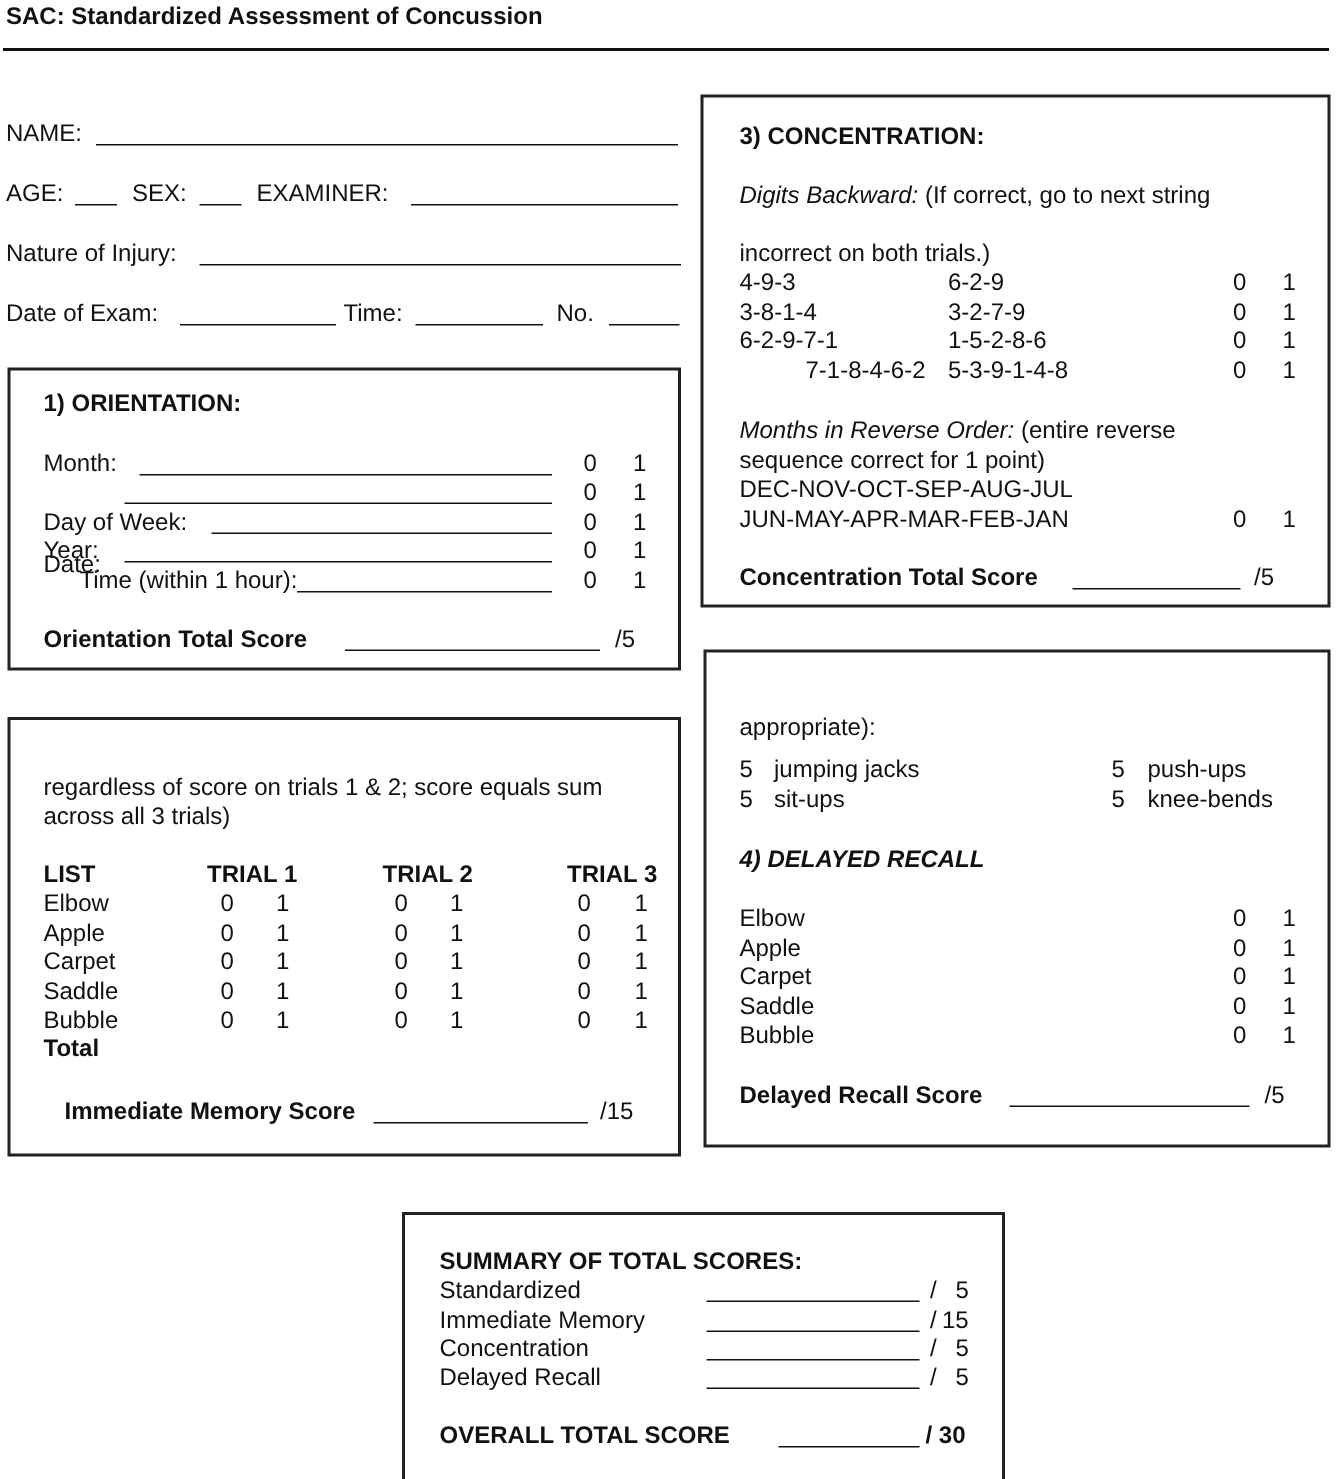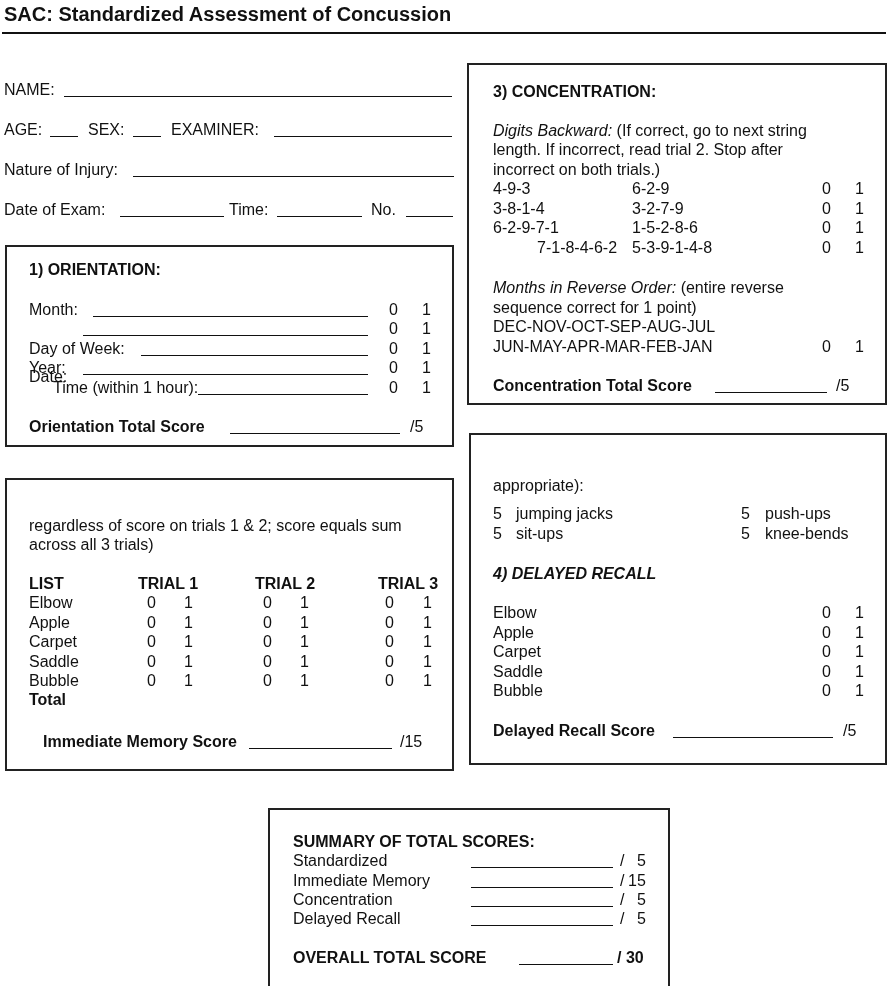--- a/index.html
+++ b/index.html
@@ -3,21 +3,21 @@
 <meta charset="utf-8">
 <style>
   html, body { margin: 0; padding: 0; background: #ffffff; }
   body {
     width: 893px; height: 986px; position: relative; overflow: hidden;
     font-family: "Liberation Sans", sans-serif; color: #111111; font-size: 16px;
   }
   .abs { position: absolute; }
   .b { font-weight: bold; }
   .i { font-style: italic; }
-  .title { left: 4px; top: 3px; font-size: 20px; font-weight: bold; }
+  .title { left: 4px; top: 3px; font-size: 16px; font-weight: bold; }
   .hr { left: 2px; top: 32px; width: 884px; height: 0; border-top: 2px solid #111; }
   .box { position: absolute; border: 2px solid #222; box-sizing: border-box; }
   .fieldline { position: absolute; border-bottom: 1.5px solid #111; height: 0; }
   .txt { position: absolute; white-space: nowrap; }
 </style>
 </head>
 <body>
 
 <div class="abs title">SAC: Standardized Assessment of Concussion</div>
 <div class="abs hr"></div>
@@ -129,21 +129,20 @@
   <div class="txt" style="left:393px; top:253px;">/15</div>
 </div>
 
 <div class="box" style="left:467px; top:63px; width:420px; height:342px;">
   <div class="txt b" style="left:24px; top:18px;">3) CONCENTRATION:</div>
 
   <div class="txt" style="left:24px; top:57px;">
     <span class="i">Digits Backward:</span>
     <span>(If correct, go to next string</span>
   </div>
-  <div class="txt" style="left:24px; top:76px;">length. If incorrect, read trial 2. Stop after</div>
   <div class="txt" style="left:24px; top:96px;">incorrect on both trials.)</div>
 
   <div class="txt" style="left:24px; top:115px;">4-9-3</div>
   <div class="txt" style="left:163px; top:115px;">6-2-9</div>
   <div class="txt" style="left:353px; top:115px;">0</div>
   <div class="txt" style="left:386px; top:115px;">1</div>
 
   <div class="txt" style="left:24px; top:135px;">3-8-1-4</div>
   <div class="txt" style="left:163px; top:135px;">3-2-7-9</div>
   <div class="txt" style="left:353px; top:135px;">0</div>

